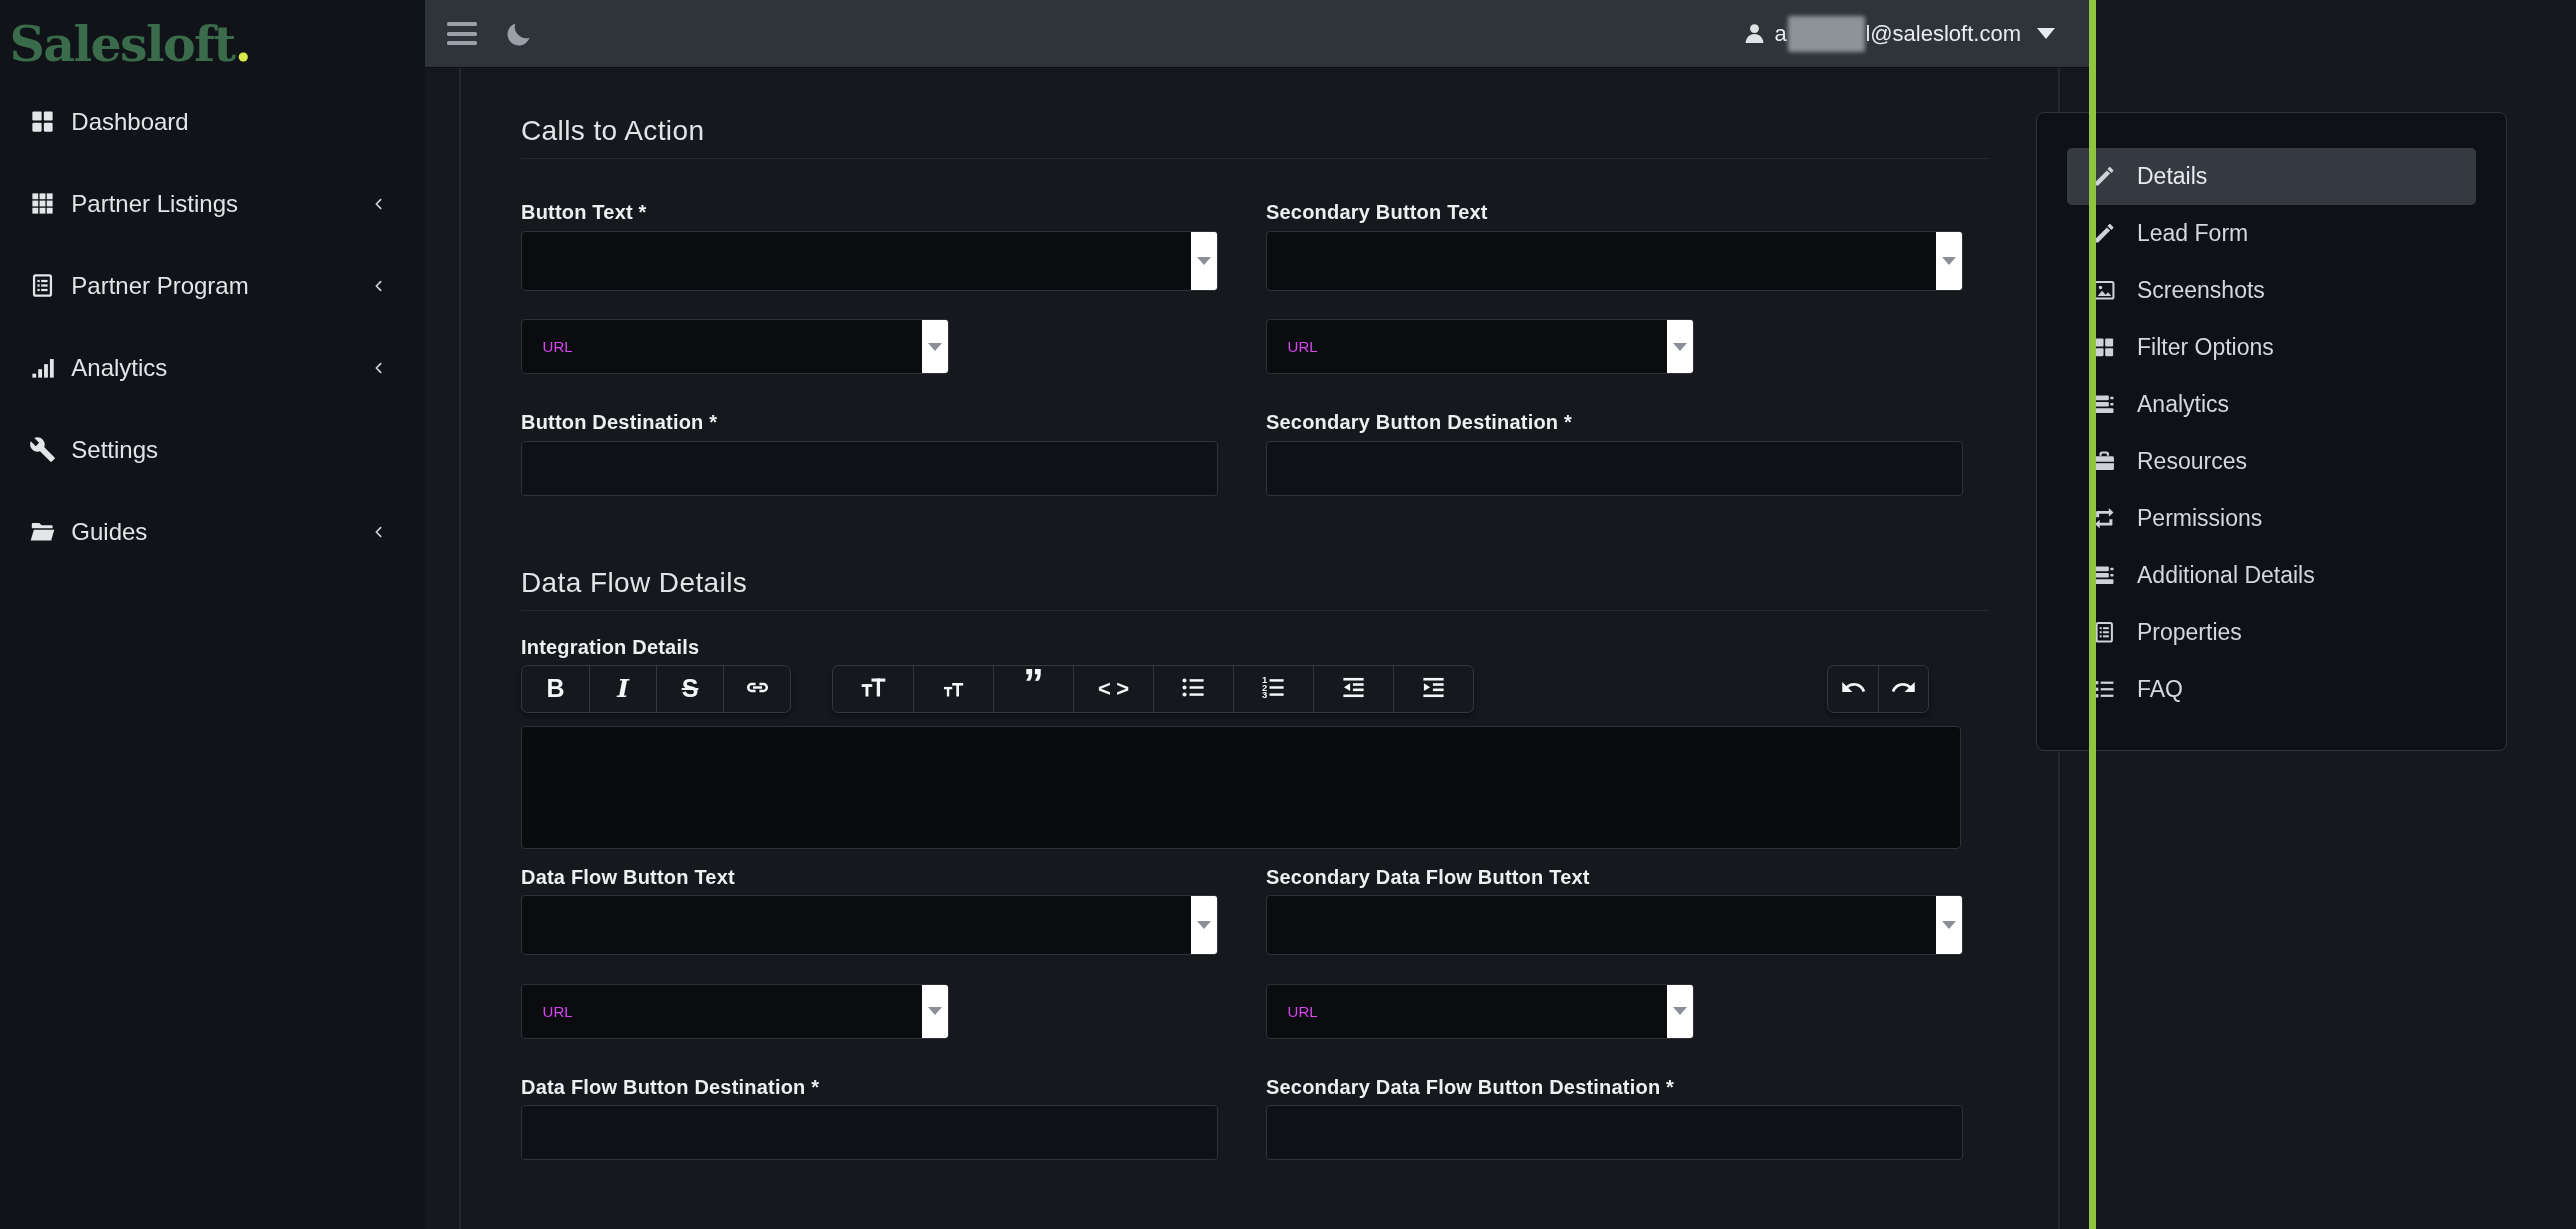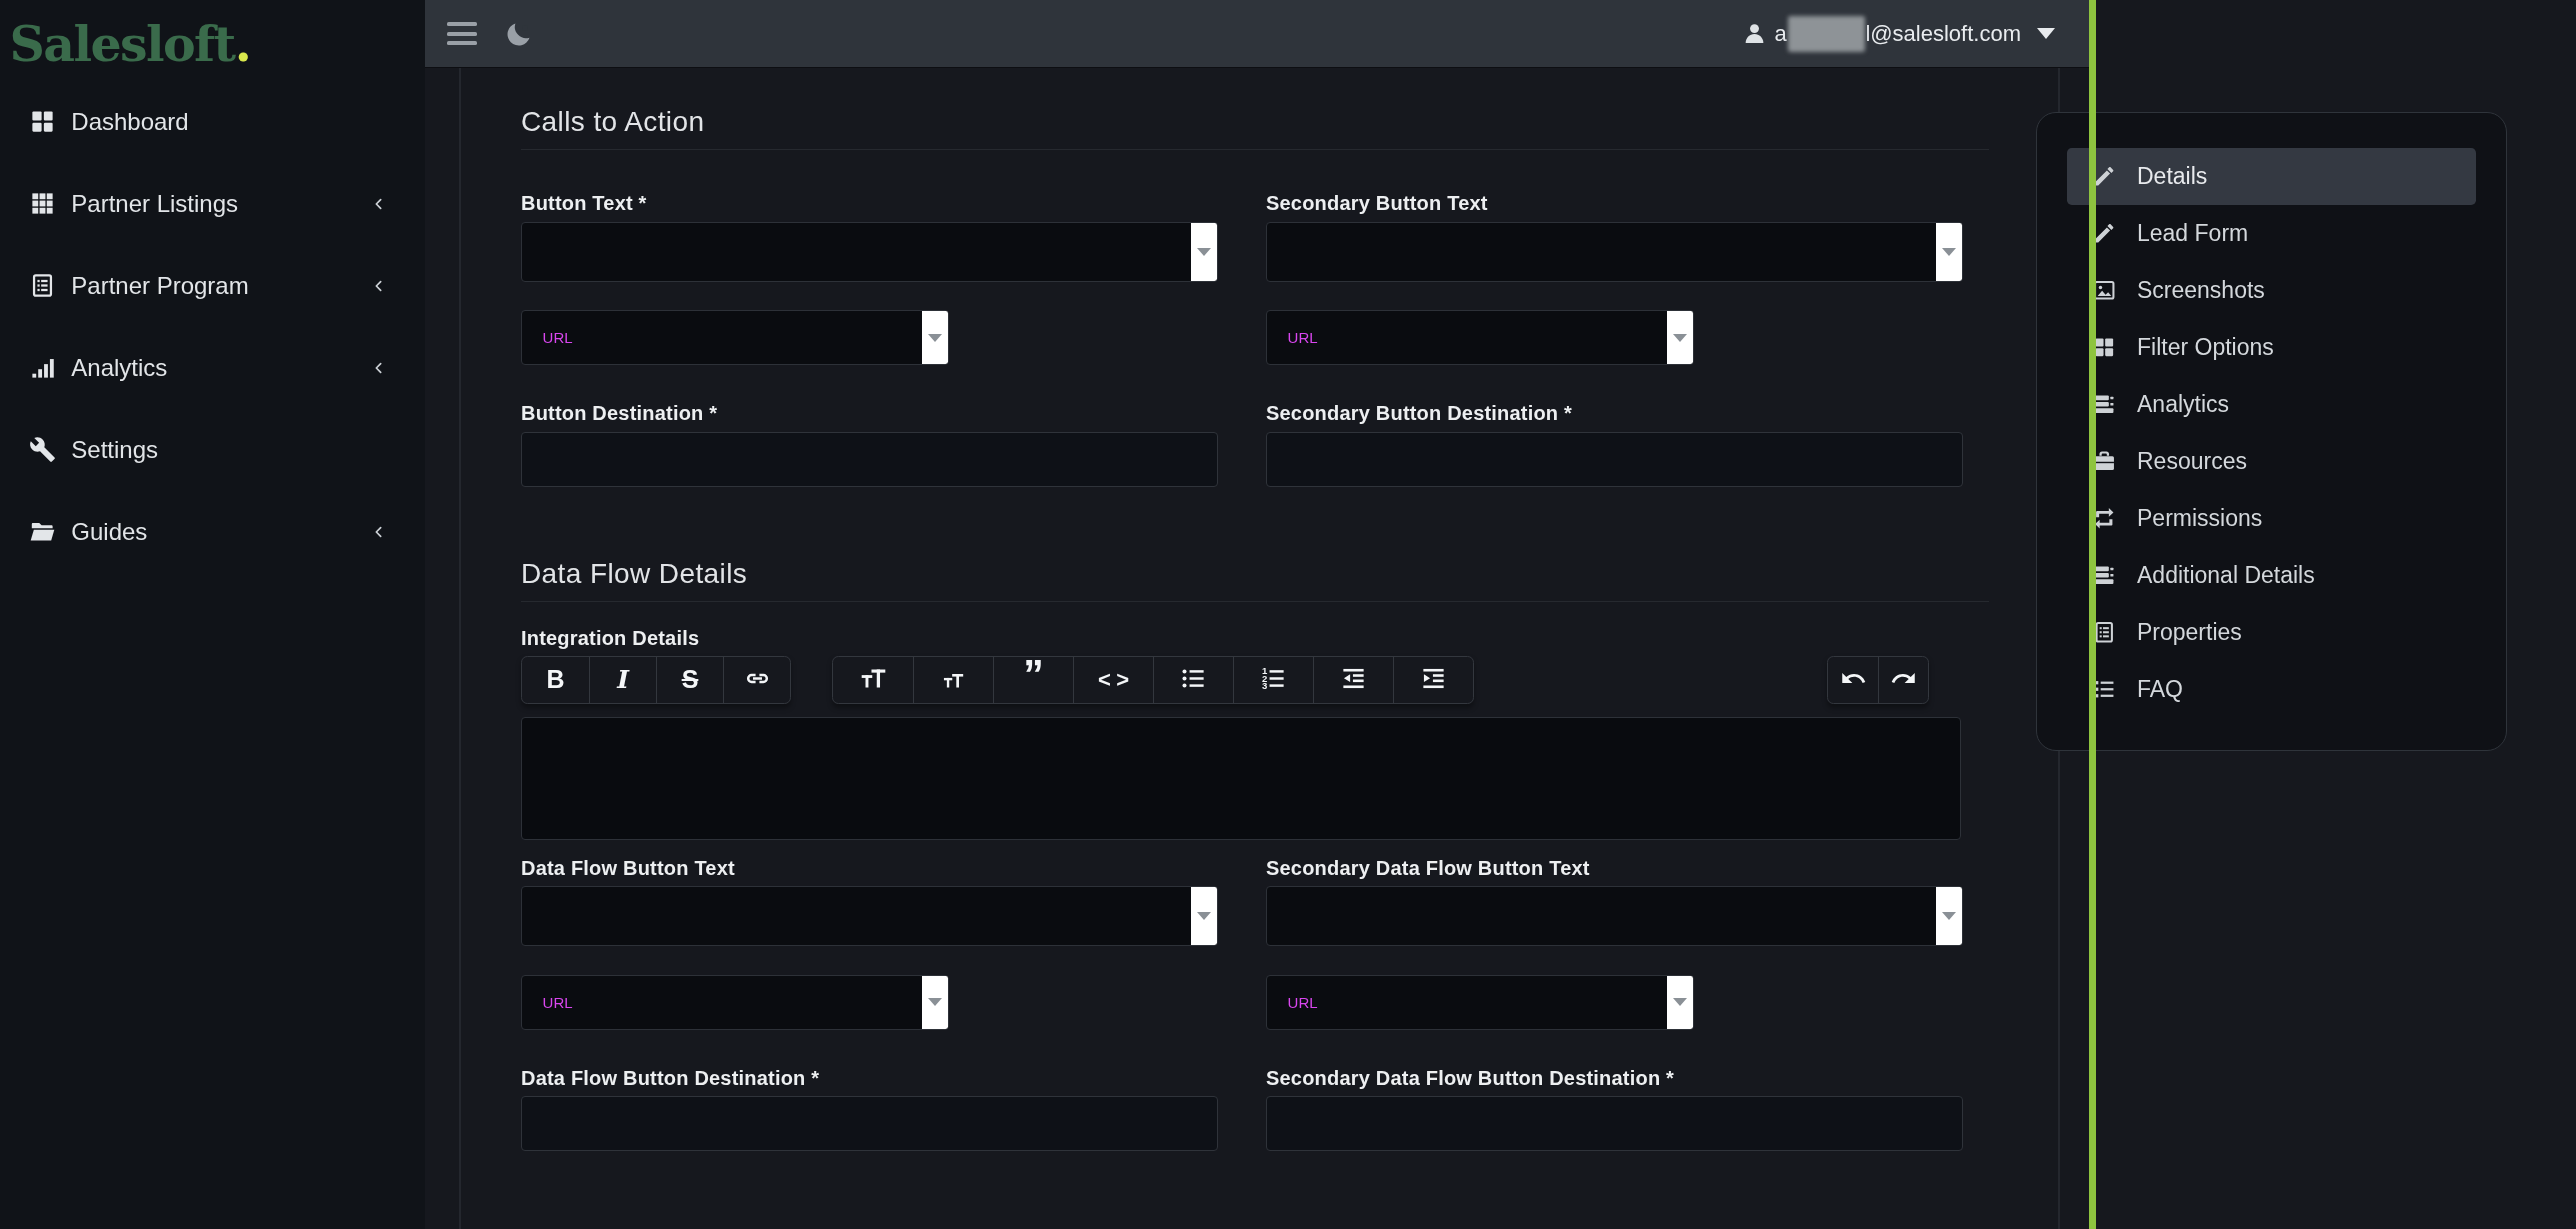--- a/index.html
+++ b/index.html
@@ -37,21 +37,21 @@
             border-radius:2.4px; filter:blur(2px); vertical-align:middle; margin:0 0.8px; }
   .caret-down { width:0; height:0; border-left:9.5px solid transparent;
                 border-right:9.5px solid transparent; border-top:11px solid #e8ebee;
                 margin-left:16px; }
 
   .main { flex:1; position:relative; background:#16181e; }
   .vline-left  { position:absolute; left:34px;  top:0; bottom:0; width:1.6px; background:#24272e; }
   .vline-right { position:absolute; right:36px; top:0; bottom:0; width:1.6px; background:#24272e; }
 
   
-  .content { position:absolute; left:96px; top:8px; width:1468px; padding-top:28px; }
+  .content { position:absolute; left:96px; top:17px; width:1468px; padding-top:28px; }
   .section-title { font-size:28px; font-weight:300; letter-spacing:0.4px; color:#e2e4e7; line-height:35px; }
   .hr { height:0; border-top:1.6px solid #26292f; margin-top:10.3px; }
   .two-col { display:grid; grid-template-columns:697px 697px; column-gap:48px; }
   .field-label { font-size:20px; font-weight:700; color:#edeff1; line-height:25px; letter-spacing:0.2px; }
   .mt-lbl1 { margin-top:41px; }
   .mt-lbl2 { margin-top:36px; }
 
   .sel { position:relative; width:697px; background:#0a0c10; border:1.6px solid #2d3138;
          border-radius:4px; margin-top:5.5px; display:flex; align-items:center; cursor:pointer; }
   .sel.h76 { height:60px; }
@@ -87,21 +87,21 @@
 
   .editor { margin-top:12.7px; width:1440px; height:123px; background:#090b0f;
             border:1.6px solid #2d3138; border-radius:4px; cursor:text; }
 
   .mt-dfd { margin-top:69px; }          
   .mt-int { margin-top:24px; }          
   .mt-lblrow2 { margin-top:16px; }
 
   
   .panel { position:absolute; left:1611px; top:44px; width:471px; height:639px;
-           background:#0f1116; border:1.6px solid #2f343b; border-radius:20px;
+           background:#0f1116; border:1.6px solid #2f343b; border-radius:8px;
            padding:35px 30px 0 30px; }
   .p-item { height:57px; display:flex; align-items:center; padding:0 16px 0 24px;
             border-radius:4.8px; color:#d4d8dc; font-size:23px; cursor:pointer; }
   .p-item.active { background:#343942; color:#e8eaed; }
   .p-item .picon { width:27px; height:27px; color:#ced2d6; display:flex; align-items:center; justify-content:center; }
   .p-item .picon svg { width:24.5px; height:24.5px; }
   .p-item .plabel { margin-left:19px; white-space:nowrap; }
 
   
   .scrollbar-green { position:absolute; right:0; top:0; width:7.1px; height:1229px;

